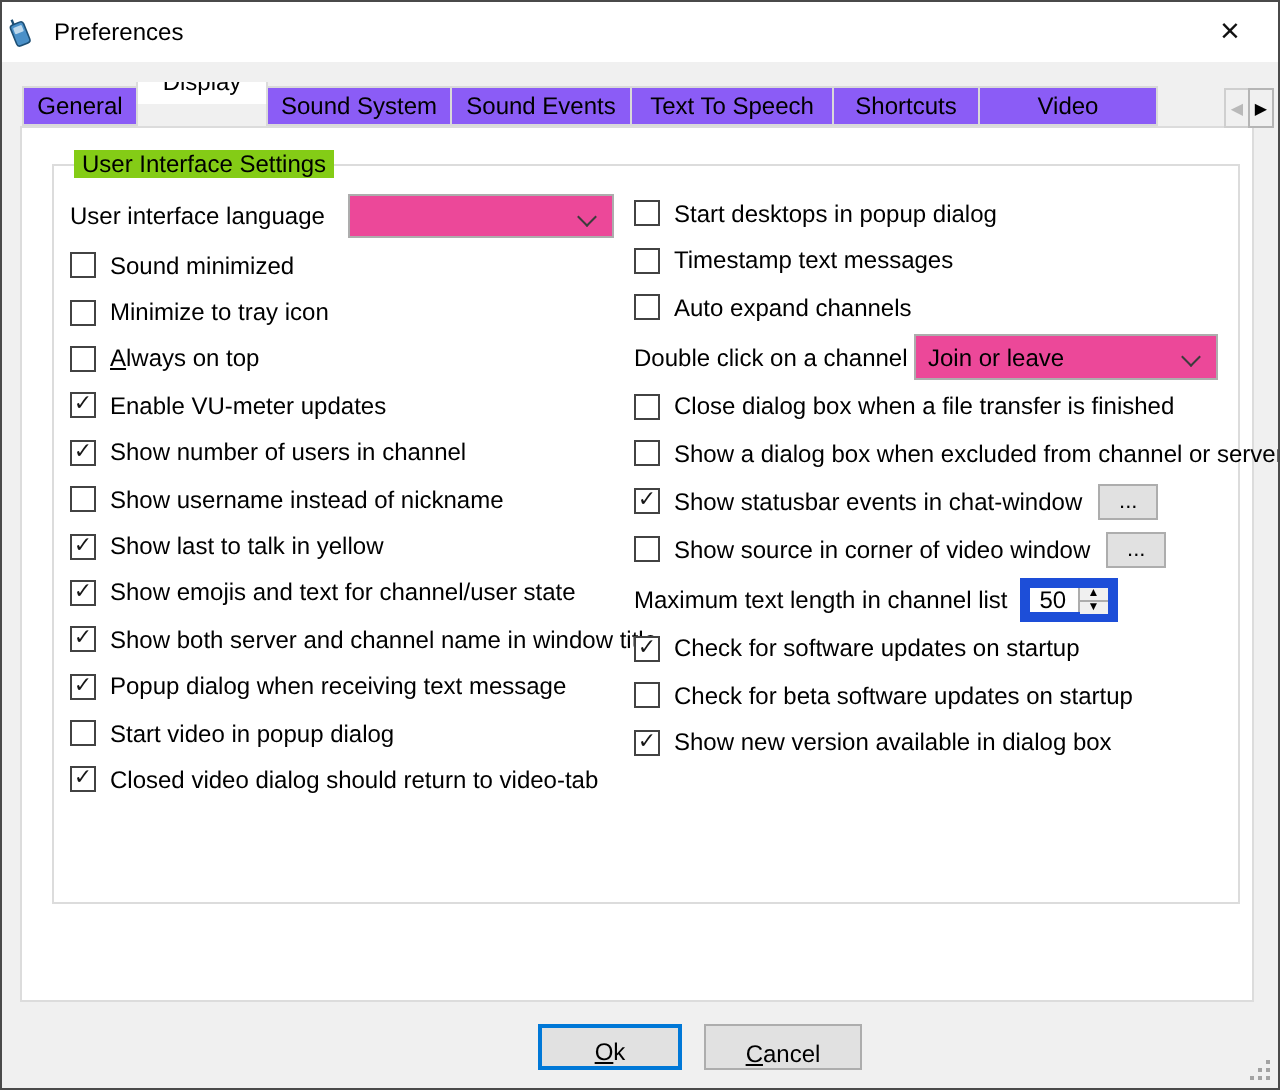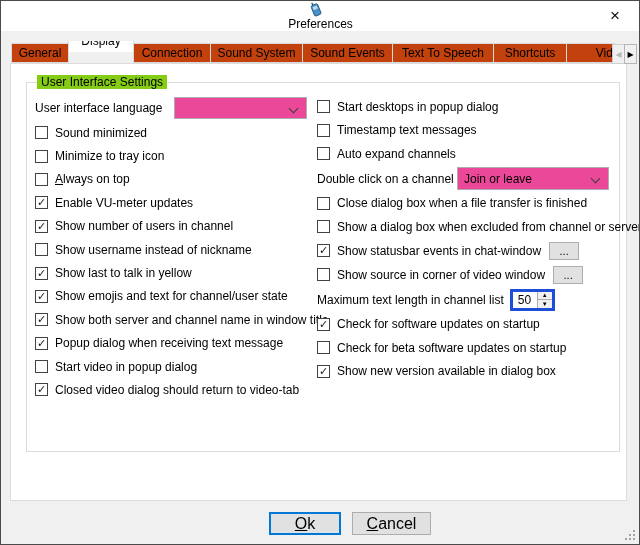--- a/index.html
+++ b/index.html
@@ -5,30 +5,30 @@
   * { margin:0; padding:0; box-sizing:border-box; }
   html,body { width:640px; height:545px; }
   body {
     font-family:"Liberation Sans",sans-serif;
     font-size:12px; color:#000;
     background:#f0f0f0;
     border:1px solid #4a4a4a;
     position:relative; overflow:hidden;
   }
   .titlebar { position:absolute; left:0; top:0; width:100%; height:30px; background:#fff;
-    display:flex; align-items:center; padding-left:1px;flex-direction:column; }
+    display:flex; align-items:center; padding-left:1px; }
   .app-icon { width:16px; height:16px; margin-right:9px; flex:none; }
   .title-text { font-size:12px; }
   .close-btn { position:absolute; right:6px; top:0; width:36px; height:30px;
     display:flex; align-items:center; justify-content:center; font-size:17px; color:#111;
     font-weight:400; cursor:default; }
 
   .tabbar { position:absolute; left:10px; top:40px; width:604px; height:23px;
     display:flex; align-items:flex-end; overflow:hidden; z-index:3; }
-  .tab { height:20px; margin-bottom:1px; background:#c2410c; border:1px solid #d9d9d9;
+  .tab { height:20px; margin-bottom:1px; background:#8b5cf6; border:1px solid #d9d9d9;
     display:flex; align-items:center; justify-content:center; flex:none; margin-right:-1px;
     padding:0 4px; white-space:nowrap; overflow:hidden; }
   .tab.selected { height:23px; margin-bottom:12px; background:#fff; border-color:#dcdcdc;
     border-bottom:none; z-index:4; position:relative; }
   .tab-scroll { position:absolute; right:2px; top:43px; display:flex; z-index:5; }
   .scrollbtn { width:13px; height:20px; background:#f0f0f0; border:1px solid #b5b5b5;
     display:flex; align-items:center; justify-content:center; font-size:8px; }
   .scrollbtn.disabled { color:#b9b9b9; border-color:#cfcfcf; }
   .scrollbtn.enabled { color:#000; margin-left:-1px; }
 
@@ -59,29 +59,29 @@
   .combo .chevron { position:absolute; right:9px; top:7px; width:7px; height:7px;
     border-right:1.4px solid #3c3c3c; border-bottom:1.4px solid #3c3c3c;
     transform:rotate(45deg); }
   .lang-combo { position:absolute; left:139px; top:2px; width:133px; height:22px; }
   .r-combo .combo { margin-left:auto; width:152px; }
 
   .ellipsis-btn { margin-left:8px; width:30px; height:18px; background:#e1e1e1;
     border:1px solid #adadad; display:flex; align-items:center; justify-content:center;
     font-size:11px; line-height:8px; }
 
-  .spinbox { margin-left:6px; height:22px; display:flex; border:3px solid #1d4ed8; background:#fff; }
+  .spinbox { margin-left:6px; height:22px; display:flex; border:5px solid #1d4ed8; background:#fff; }
   .spin-value { width:24px; display:flex; align-items:center; padding-left:5px; }
   .spin-btns { width:15px; display:flex; flex-direction:column; border-left:1px solid #adadad; }
   .spin-btn { flex:1; background:#f0f0f0; display:flex; align-items:center; justify-content:center;
     font-size:6px; line-height:6px; color:#000; }
   .spin-btn:first-child { border-bottom:1px solid #adadad; }
 
   .footer-btn { position:absolute; height:23px; background:#e1e1e1; border:1px solid #adadad;
-    display:flex; align-items:center; justify-content:center; font-size:16px; }
+    display:flex; align-items:flex-end; justify-content:center; font-size:12px; }
   .ok-btn { left:268px; top:511px; width:72px; border:2px solid #0078d7; }
   .cancel-btn { left:351px; top:511px; width:79px; }
 
   .resize-grip { position:absolute; right:3px; bottom:3px; width:12px; height:12px; }
 </style>
 </head>
 <body>
 
 <div class="titlebar">
   <svg class="app-icon" viewBox="0 0 16 16">
@@ -95,23 +95,20 @@
   <span class="close-btn">×</span>
 </div>
 
 <div class="tabbar">
   <div class="tab" style="width:58px">
       <span>General</span>
     </div>
   <div class="tab selected" style="width:66px">
       <span>Display</span>
     </div>
-  <div class="tab" style="width:78px">
-      <span>Connection</span>
-    </div>
   <div class="tab" style="width:93px">
       <span>Sound System</span>
     </div>
   <div class="tab" style="width:91px">
       <span>Sound Events</span>
     </div>
   <div class="tab" style="width:102px">
       <span>Text To Speech</span>
     </div>
   <div class="tab" style="width:74px">

